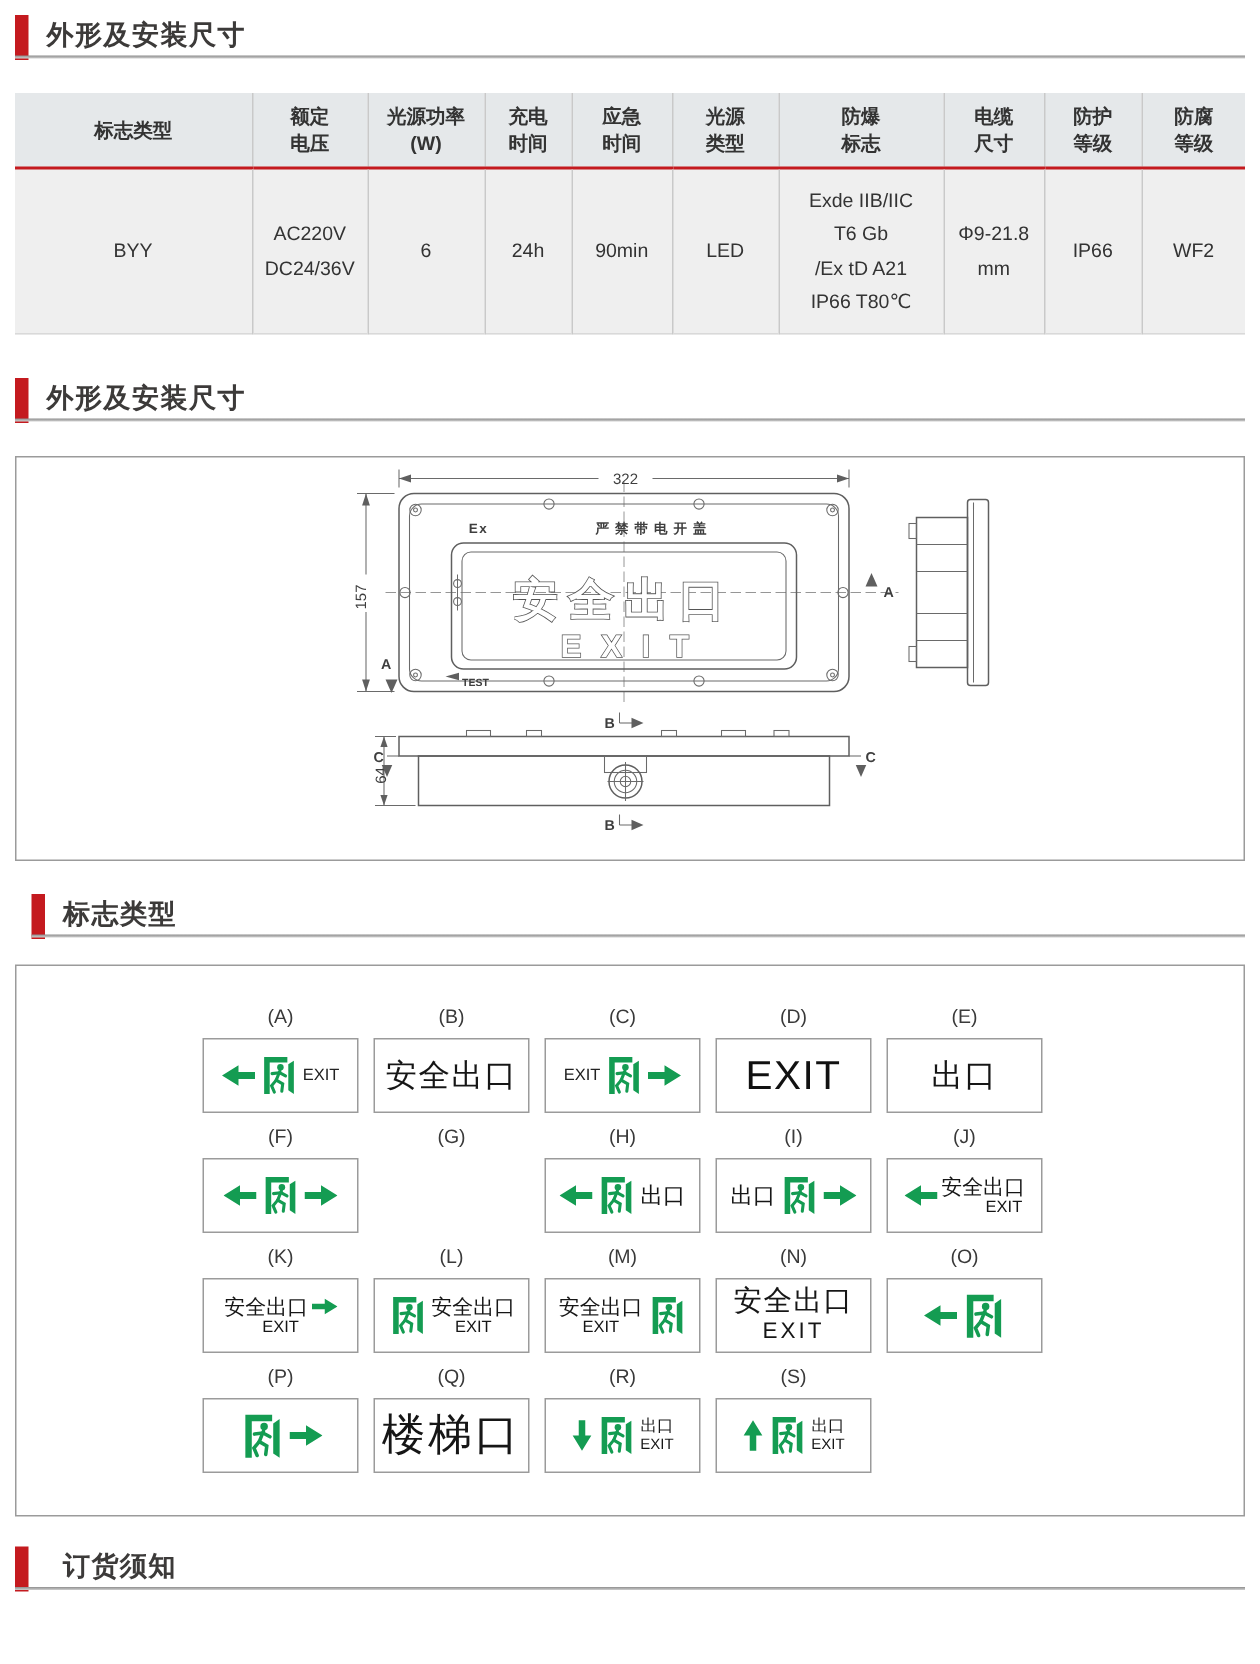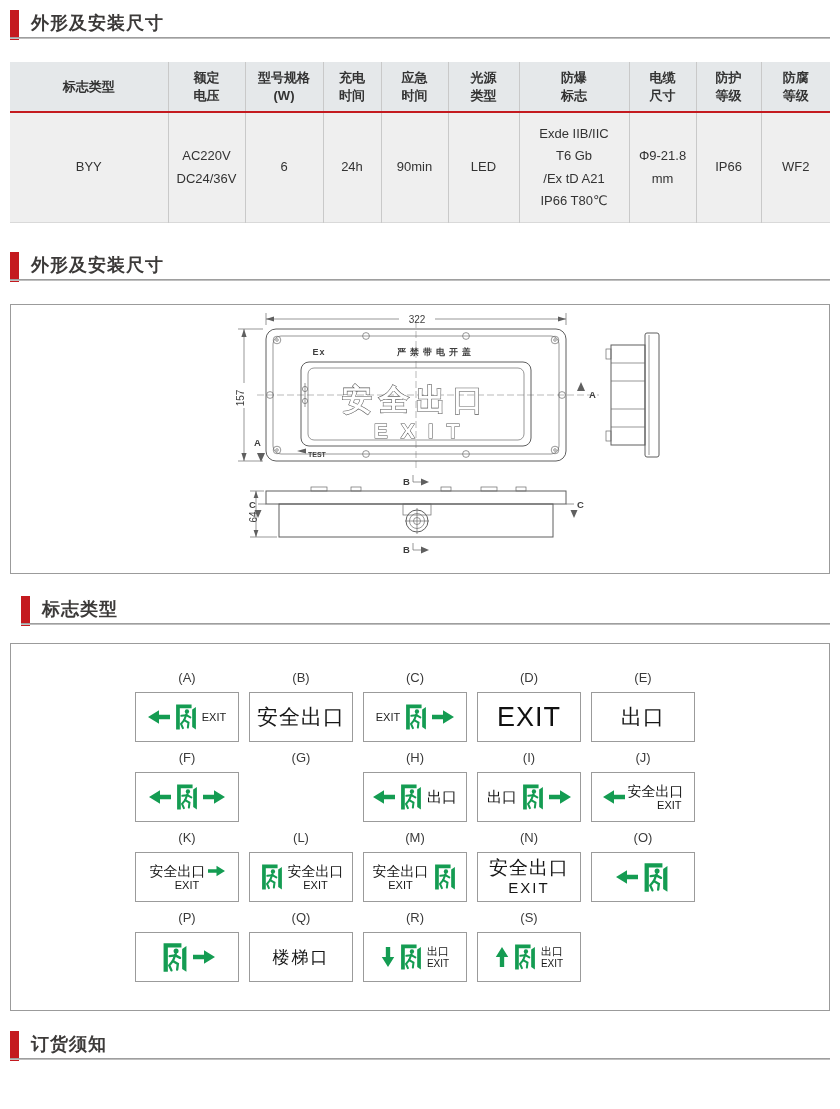--- a/index.html
+++ b/index.html
@@ -54,21 +54,21 @@
   .ico{display:inline-block;line-height:0;}
   .ico svg{display:block;width:100%;height:100%;}
   .ico-man{width:26px;height:34px;}
   .ico-man.lg{width:30px;height:39px;}
   .ico-arrow{width:22px;height:16px;}
   .ico-arrow.sm{width:17px;height:12px;}
   .ico-varrow{width:14px;height:24px;}
   .dir-left svg{transform:scaleX(-1);}
   .dir-down svg{transform:scaleY(-1);}
   .t-cn{font-size:21px;color:#161616;letter-spacing:1px;}
-  .t-cn-lg{font-size:17px;color:#161616;letter-spacing:2px;}
+  .t-cn-lg{font-size:29px;color:#161616;letter-spacing:2px;}
   .t-exit{font-size:27px;color:#111;letter-spacing:1px;}
   .t-mix{font-size:17px;color:#161616;}
   .t-cn-sm{font-size:15px;color:#161616;}
   .t-xs{font-size:11px;color:#222;}
   .stack{display:flex;flex-direction:column;align-items:center;line-height:1.15;color:#161616;}
   .stack .s1{font-size:14px;}
   .stack .s2{font-size:11px;}
   .stack.right .s2{align-self:flex-end;padding-right:2px;}
   .stack-n .s1{font-size:19px;letter-spacing:1px;}
   .stack-n .s2{font-size:15px;letter-spacing:2px;}
@@ -102,21 +102,21 @@
         <col style="width:110px">
         <col style="width:67px">
       <col style="width:65px">
         <col style="width:69px">
     </colgroup>
     <thead>
       <tr>
         <th class="pre">标志类型</th>
         <th class="pre">额定
 电压</th>
-        <th class="pre">型号规格
+        <th class="pre">光源功率
 (W)</th>
         <th class="pre">充电
 时间</th>
         <th class="pre">应急
 时间</th>
         <th class="pre">光源
 类型</th>
         <th class="pre">防爆
 标志</th>
         <th class="pre">电缆
@@ -648,20 +648,20 @@
             </span>
           <span class="stack stack-xs">
             <span class="s1">出口</span>
             <span class="s2">EXIT</span>
           </span>
         </div>
       </div>
     </div>
   </div>
 
-  <div class="sec-header" style="top:1031px;">
+  <div class="sec-header" style="top:1031px;padding-left:11px;">
     <span class="red-bar"></span>
     <span class="sec-line"></span>
     <h2>订货须知</h2>
   </div>
 
 
 </div>
 
 </body></html>

